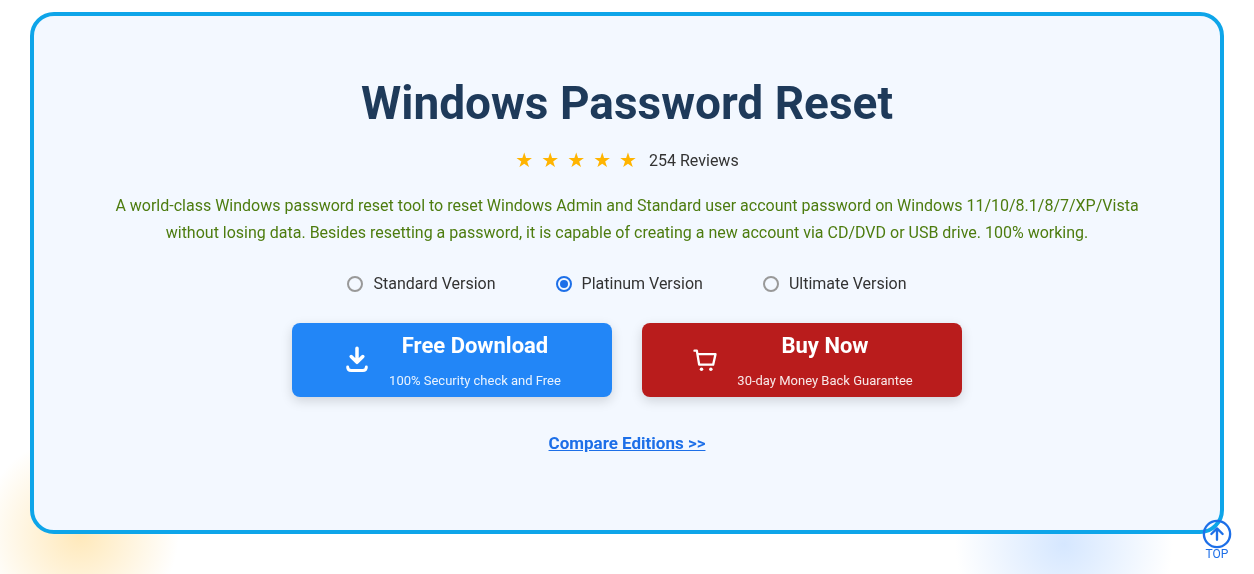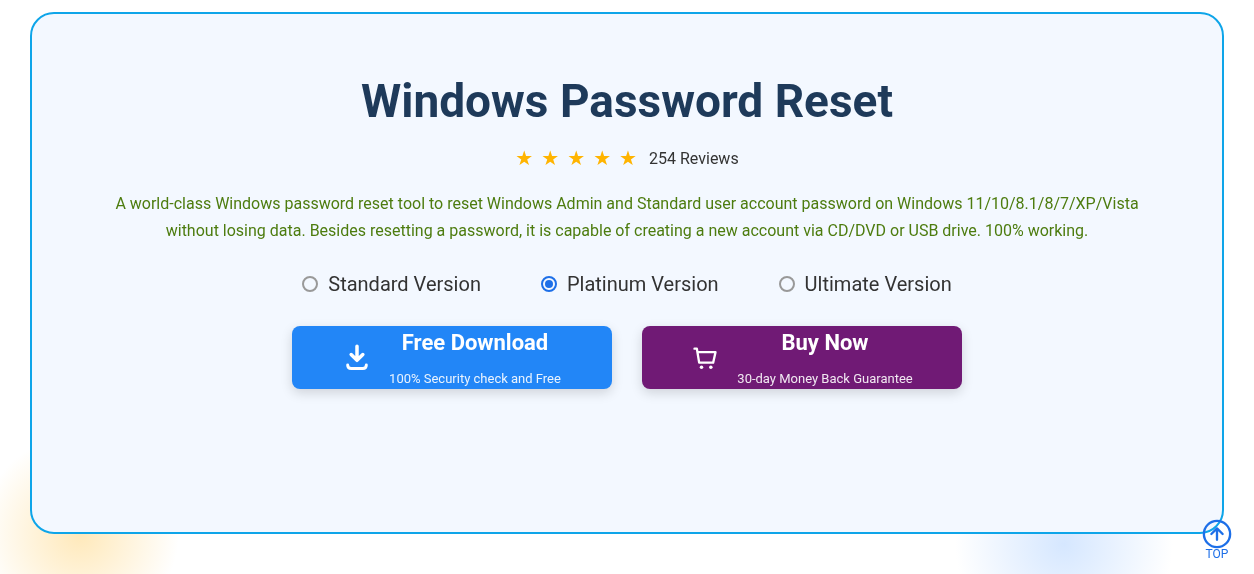--- a/index.html
+++ b/index.html
@@ -36,21 +36,21 @@
       width: 220px;
       height: 220px;
       background: radial-gradient(circle, rgba(186,215,255,0.6) 0%, rgba(186,215,255,0) 70%);
     }
     .main-card {
       position: absolute;
       left: 30px;
       top: 12px;
       right: 30px;
       bottom: 40px;
-      border: 2px solid #0ea5e9;
+      border: 4px solid #0ea5e9;
       border-radius: 24px;
       background: #f3f8ff;
       padding: 60px 40px 40px 40px;
       display: flex;
       flex-direction: column;
       align-items: center;
     }
     .title {
       font-size: 46px;
       font-weight: 700;
@@ -84,21 +84,21 @@
     }
     .radio-row {
       display: flex;
       gap: 60px;
       margin-bottom: 30px;
     }
     .radio-item {
       display: flex;
       align-items: center;
       gap: 10px;
-      font-size: 20px;
+      font-size: 16px;
       color: #333;
       cursor: pointer;
     }
     .radio-circle {
       width: 16px;
       height: 16px;
       border-radius: 50%;
       border: 2px solid #999;
       display: flex;
       align-items: center;
@@ -114,35 +114,35 @@
       border-radius: 50%;
       background: #1d6fe8;
     }
     .button-row {
       display: flex;
       gap: 30px;
       margin-bottom: 36px;
     }
     .cta-button {
       width: 320px;
-      height: 63px;
+      height: 74px;
       border-radius: 8px;
       display: flex;
       align-items: center;
       justify-content: center;
       gap: 18px;
       cursor: pointer;
       box-shadow: 0 4px 12px rgba(0,0,0,0.15);
       text-align: center;
     }
     .cta-button.blue {
       background: #2286f7;
     }
     .cta-button.orange {
-      background: #701a75;
+      background: #b91c1c;
     }
     .cta-icon {
       width: 28px;
       height: 28px;
       display: flex;
       align-items: center;
       justify-content: center;
       flex-shrink: 0;
     }
     .cta-text {
@@ -252,20 +252,21 @@
           <circle cx="17" cy="20" r="1.5" fill="#fff"></circle>
         </svg>
       </span>
       <span class="cta-text">
         <span class="cta-title">Buy Now</span>
         <span class="cta-sub">30-day Money Back Guarantee</span>
       </span>
     </div>
   </div>
 
+  <a class="compare-link">Compare Editions &gt;&gt;</a>
 </div>
 
 <div class="top-button">
   <svg viewBox="0 0 32 32">
     <circle cx="16" cy="16" r="14" fill="none" stroke="#1d6fe8" stroke-width="2.5"></circle>
     <path d="M16 22 L16 10 M10 16 L16 10 L22 16" stroke="#1d6fe8" stroke-width="2.5" fill="none" stroke-linecap="round" stroke-linejoin="round"></path>
   </svg>
   <span class="top-label">TOP</span>
 </div>
 

